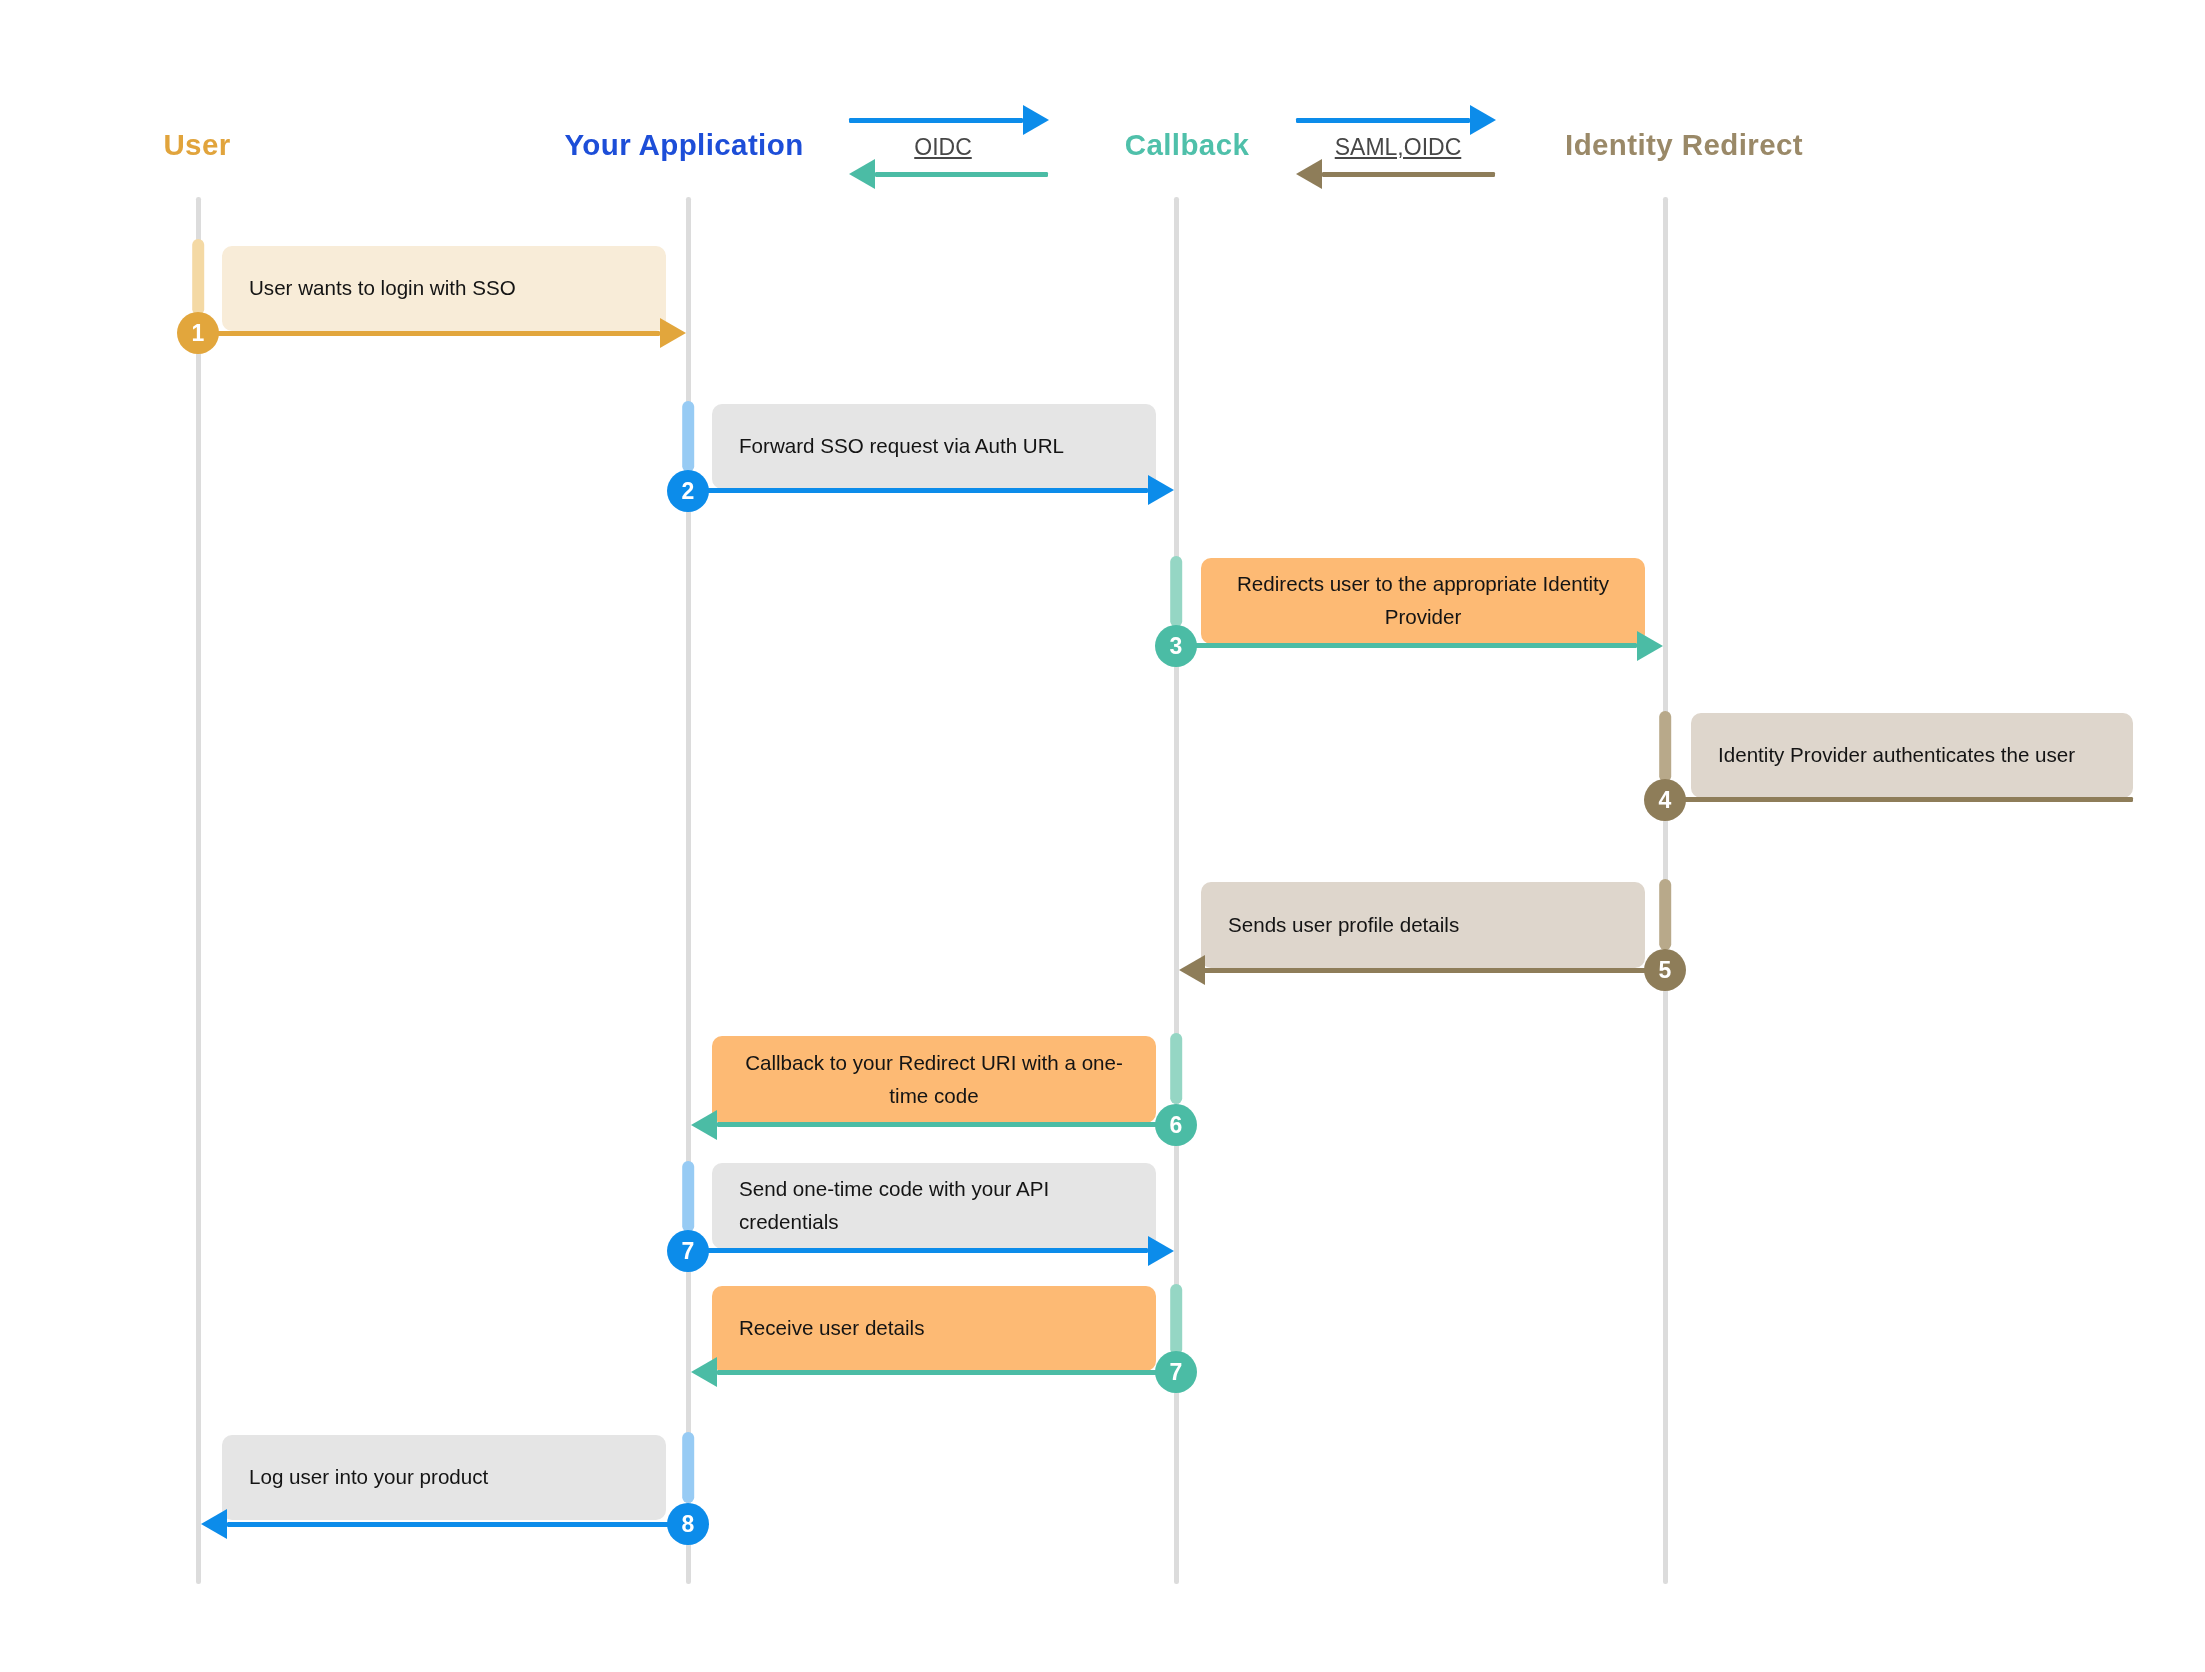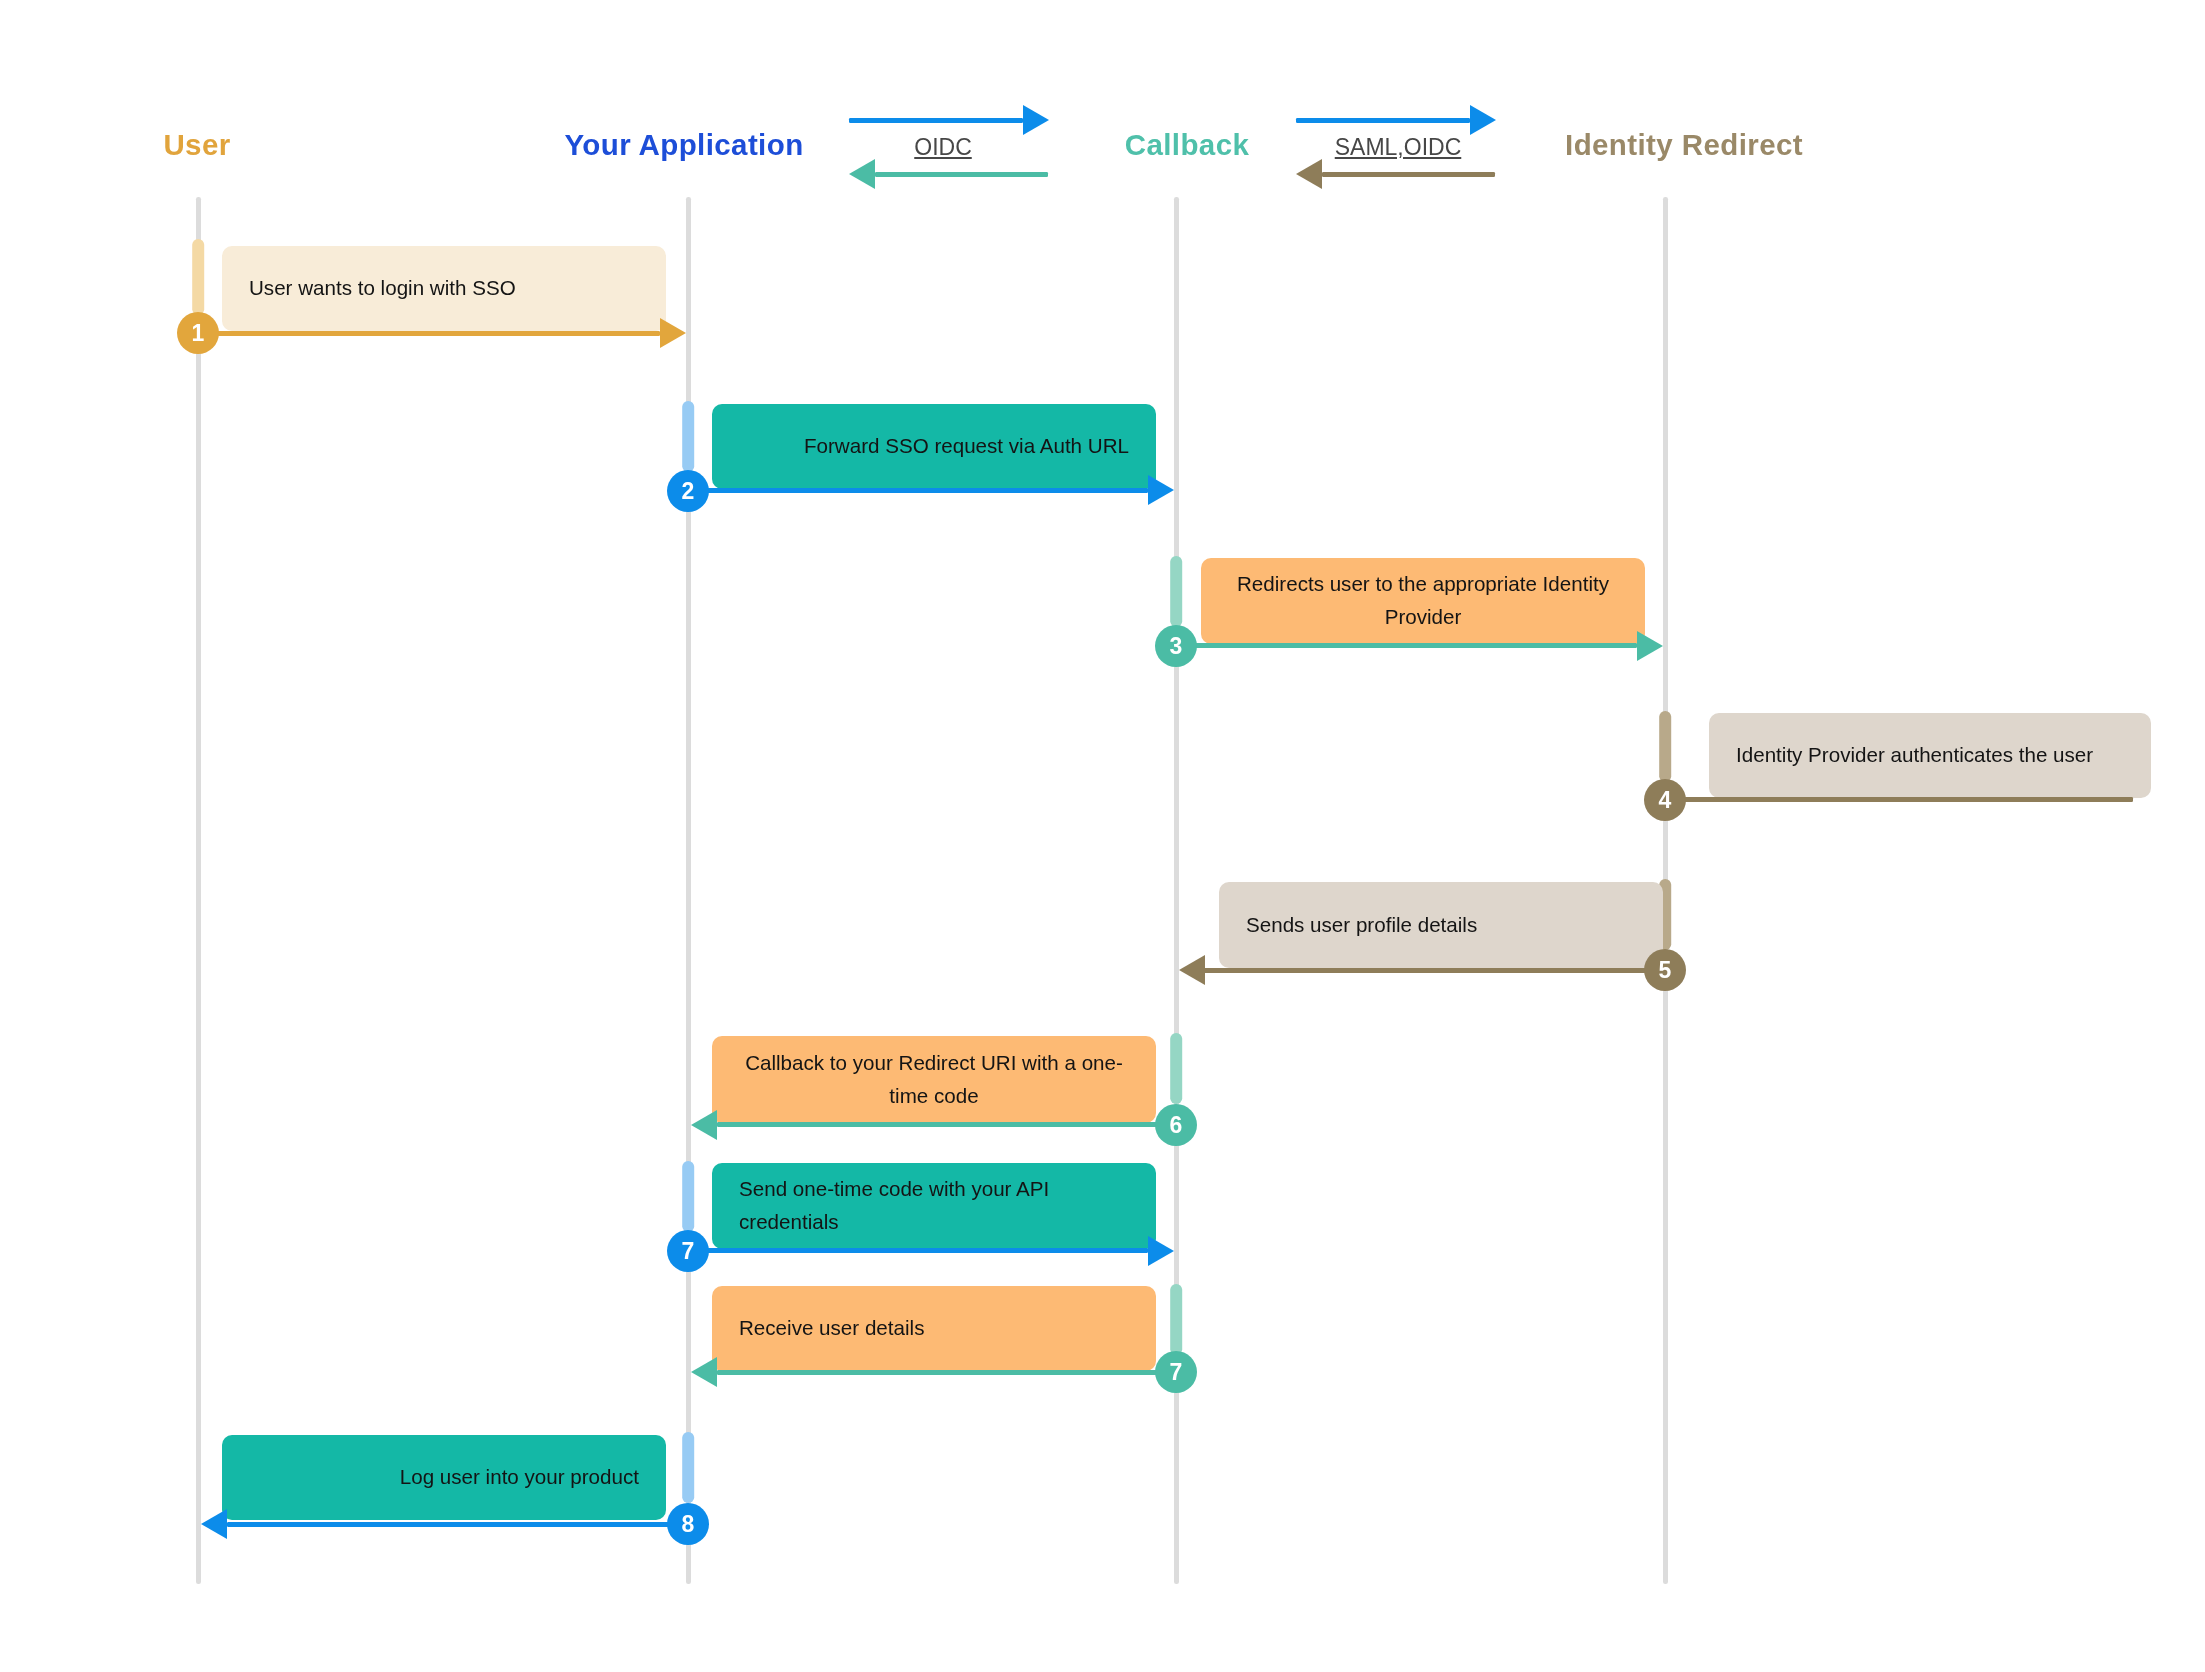--- a/index.html
+++ b/index.html
@@ -23,23 +23,23 @@
   .ah-l { border-right:26px solid; }
 
   .bar { position:absolute; width:11.6px; border-radius:5.8px; transform:translateX(-50%); }
   .bar-orange { background:#F4D9A4; }
   .bar-blue   { background:#97CBF4; }
   .bar-teal   { background:#95D6C4; }
   .bar-brown  { background:#B8A98A; }
 
   .msgbox { position:absolute; border-radius:10px; display:flex; align-items:center; padding:0 27px; font-size:20.6px; line-height:1.6; color:#141414; }
   .box-cream { background:#F8ECD8; }
-  .box-blue  { background:#14b8a6;justify-content:flex-end; }
+  .box-blue  { background:#e5e5e5; }
   .box-teal  { background:#fdba74;text-align:center; }
-  .box-tan   { background:#DED6CC;margin-left:18px; }
+  .box-tan   { background:#DED6CC; }
 
   .fill-orange { background:#E2A63C; }
   .fill-blue   { background:#0C8CEA; }
   .fill-teal   { background:#4BBCA5; }
   .fill-brown  { background:#8E7D59; }
 
   .badge { position:absolute; width:42px; height:42px; border-radius:50%; transform:translate(-50%,-50%); color:#ffffff; font-size:23px; font-weight:600; display:flex; align-items:center; justify-content:center; z-index:5; }
 </style>
 </head>
 <body>

